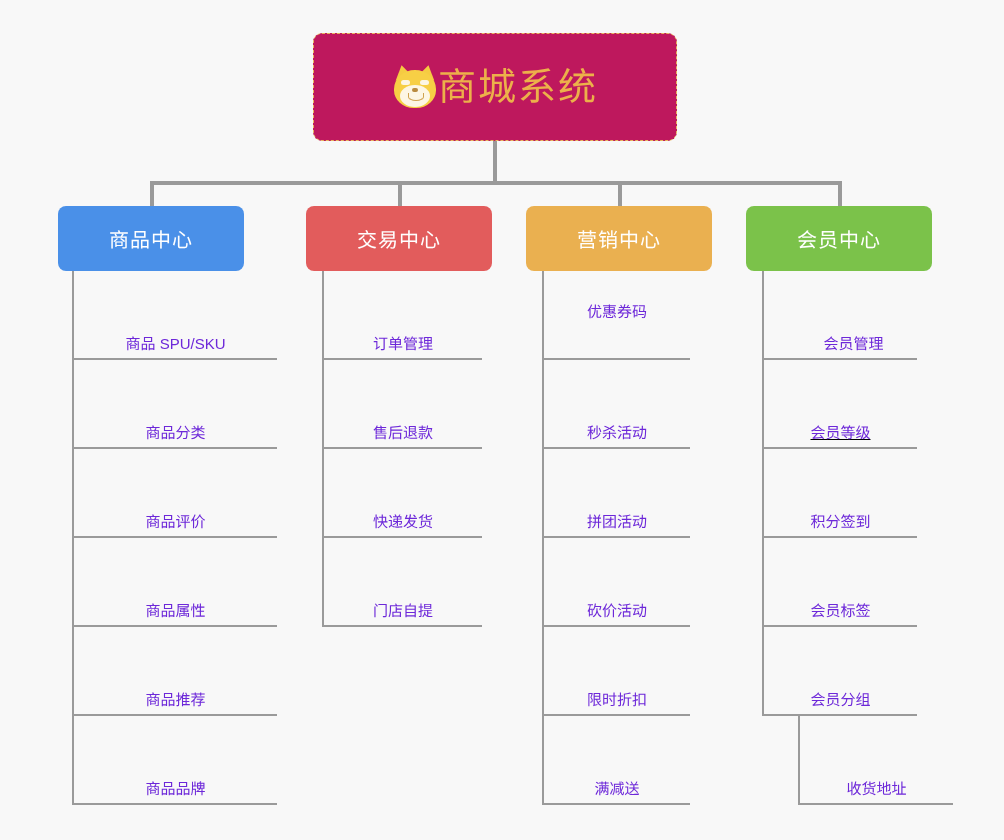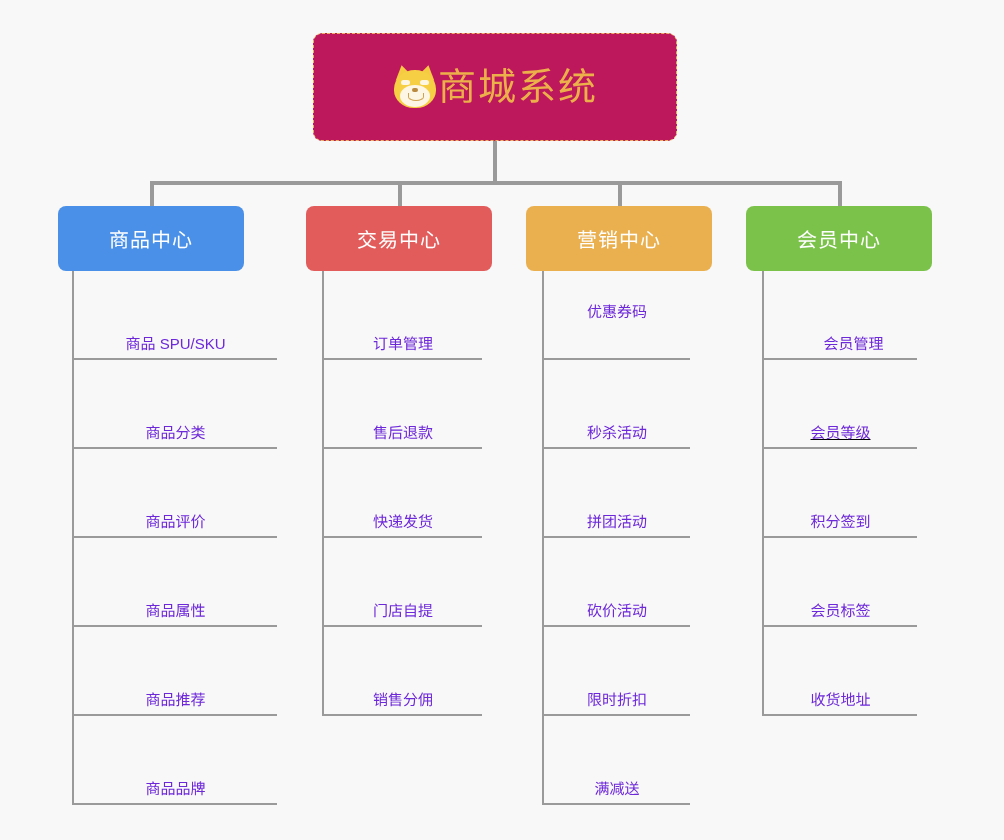--- a/index.html
+++ b/index.html
@@ -236,23 +236,20 @@
         </div>
         <div class="leaf" style="width: 160px;">
           <span class="leaf-label">售后退款</span>
         </div>
         <div class="leaf" style="width: 160px;">
           <span class="leaf-label">快递发货</span>
         </div>
         <div class="leaf" style="width: 160px;">
           <span class="leaf-label">门店自提</span>
         </div>
-        <div class="leaf" style="width: 160px;">
-          <span class="leaf-label">销售分佣</span>
-        </div>
       </div>
       <div class="category" style="left: 526px; width: 186px; background: rgb(234, 176, 80);">
         <span>营销中心</span>
       </div>
       <div class="branch" style="left: 542px;">
         <div class="leaf" style="width: 148px; align-items: center;">
           <span class="leaf-label">优惠券码</span>
         </div>
         <div class="leaf" style="width: 148px;">
           <span class="leaf-label">秒杀活动</span>
@@ -280,18 +277,21 @@
         <div class="leaf" style="width: 155px; text-decoration: underline;">
           <span class="leaf-label">会员等级</span>
         </div>
         <div class="leaf" style="width: 155px;">
           <span class="leaf-label">积分签到</span>
         </div>
         <div class="leaf" style="width: 155px;">
           <span class="leaf-label">会员标签</span>
         </div>
         <div class="leaf" style="width: 155px;">
+          <span class="leaf-label">会员分组</span>
+        </div>
+        <div class="leaf" style="width: 155px; margin-left: 36px;">
           <span class="leaf-label">收货地址</span>
         </div>
       </div>
     </div>
 
 </div>
 
 </body></html>

